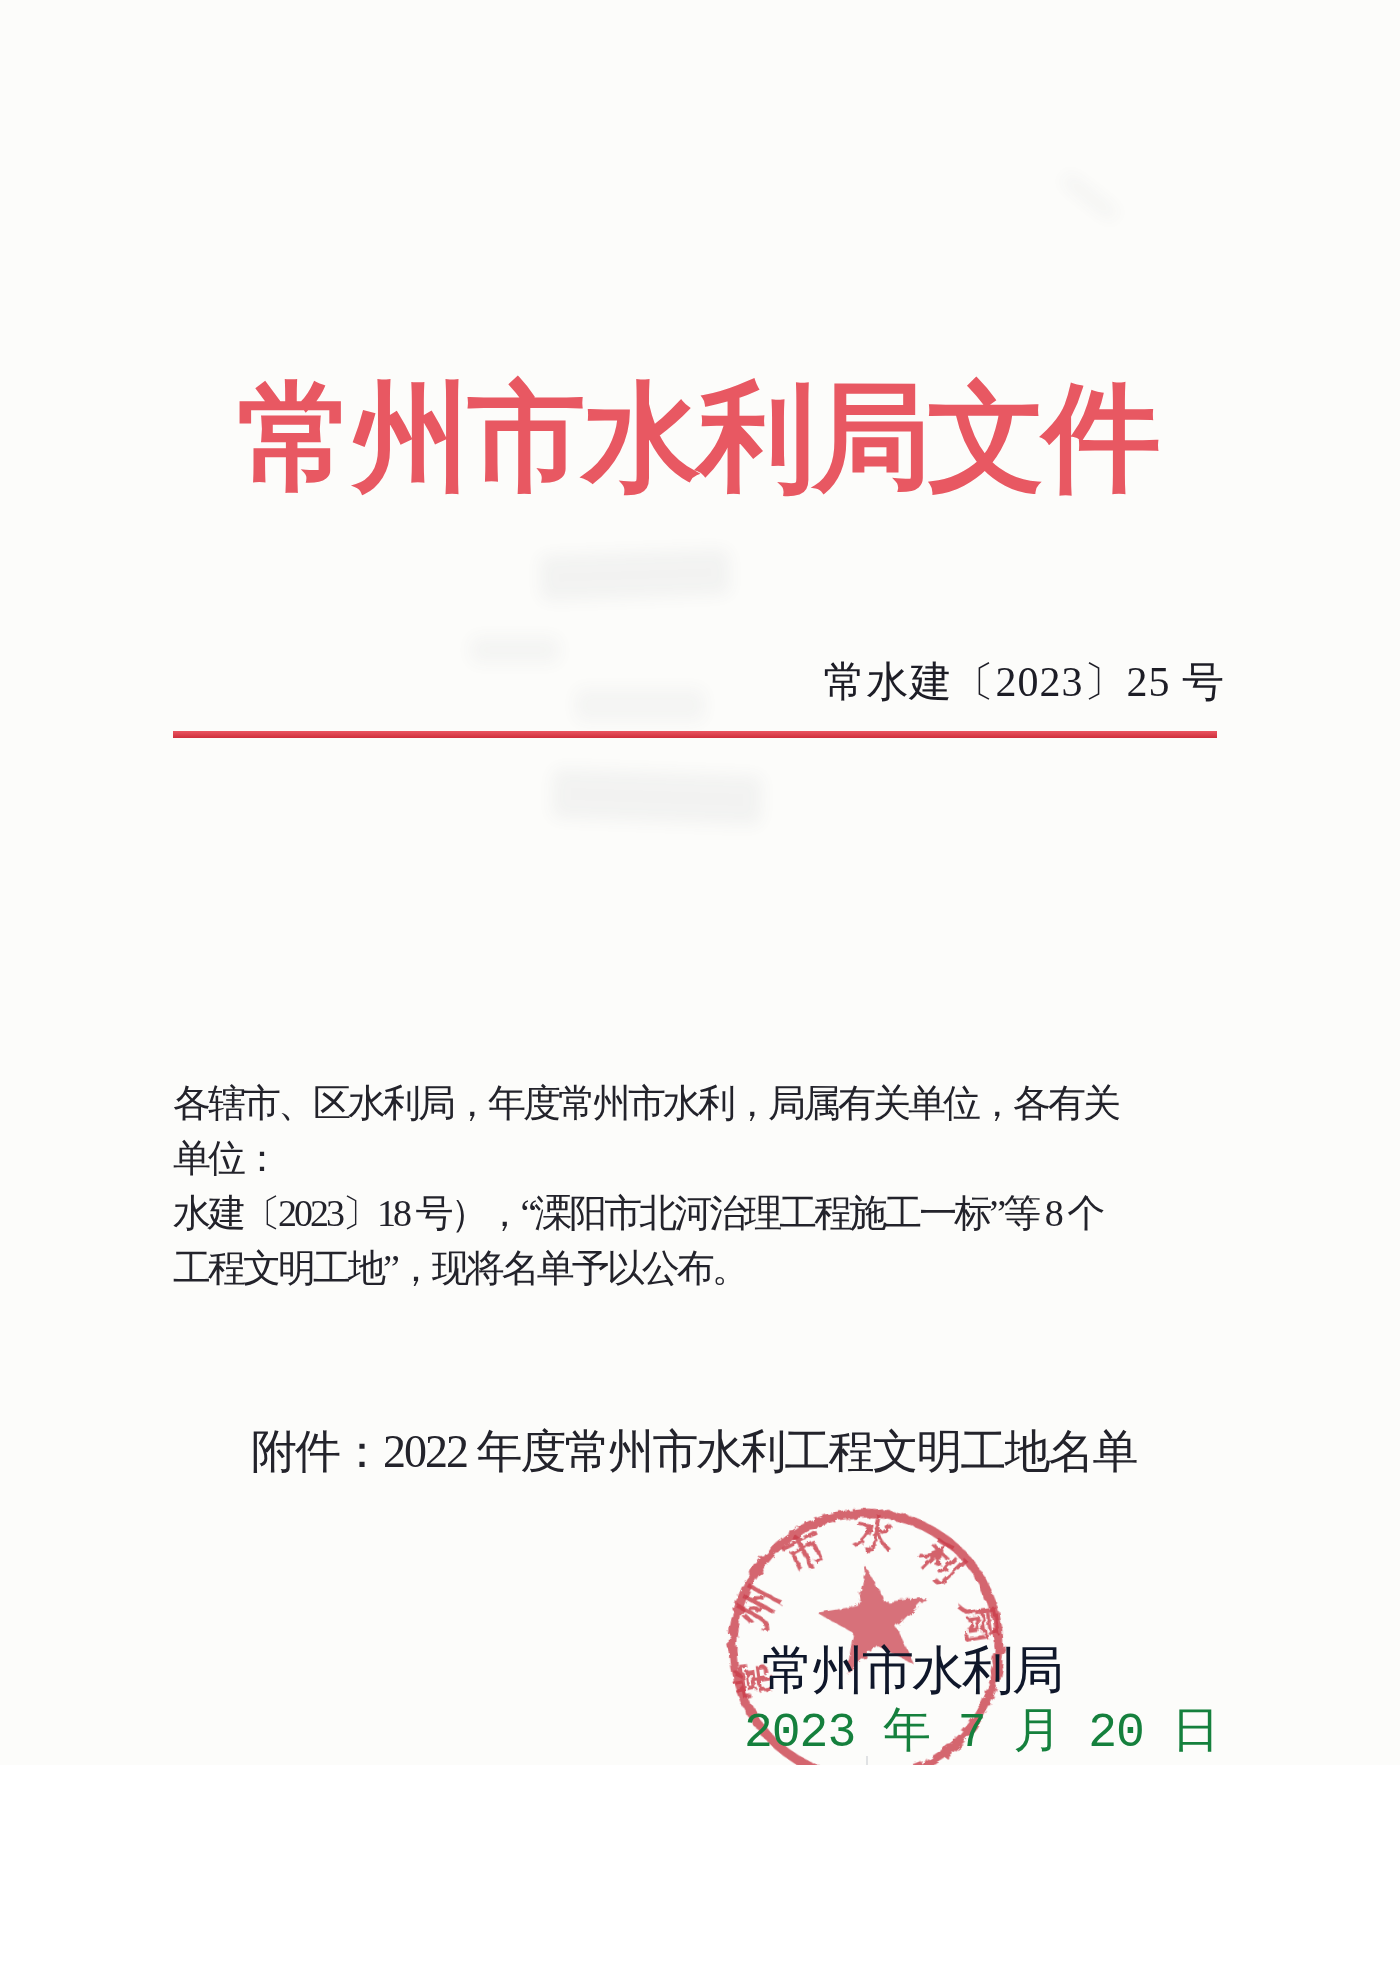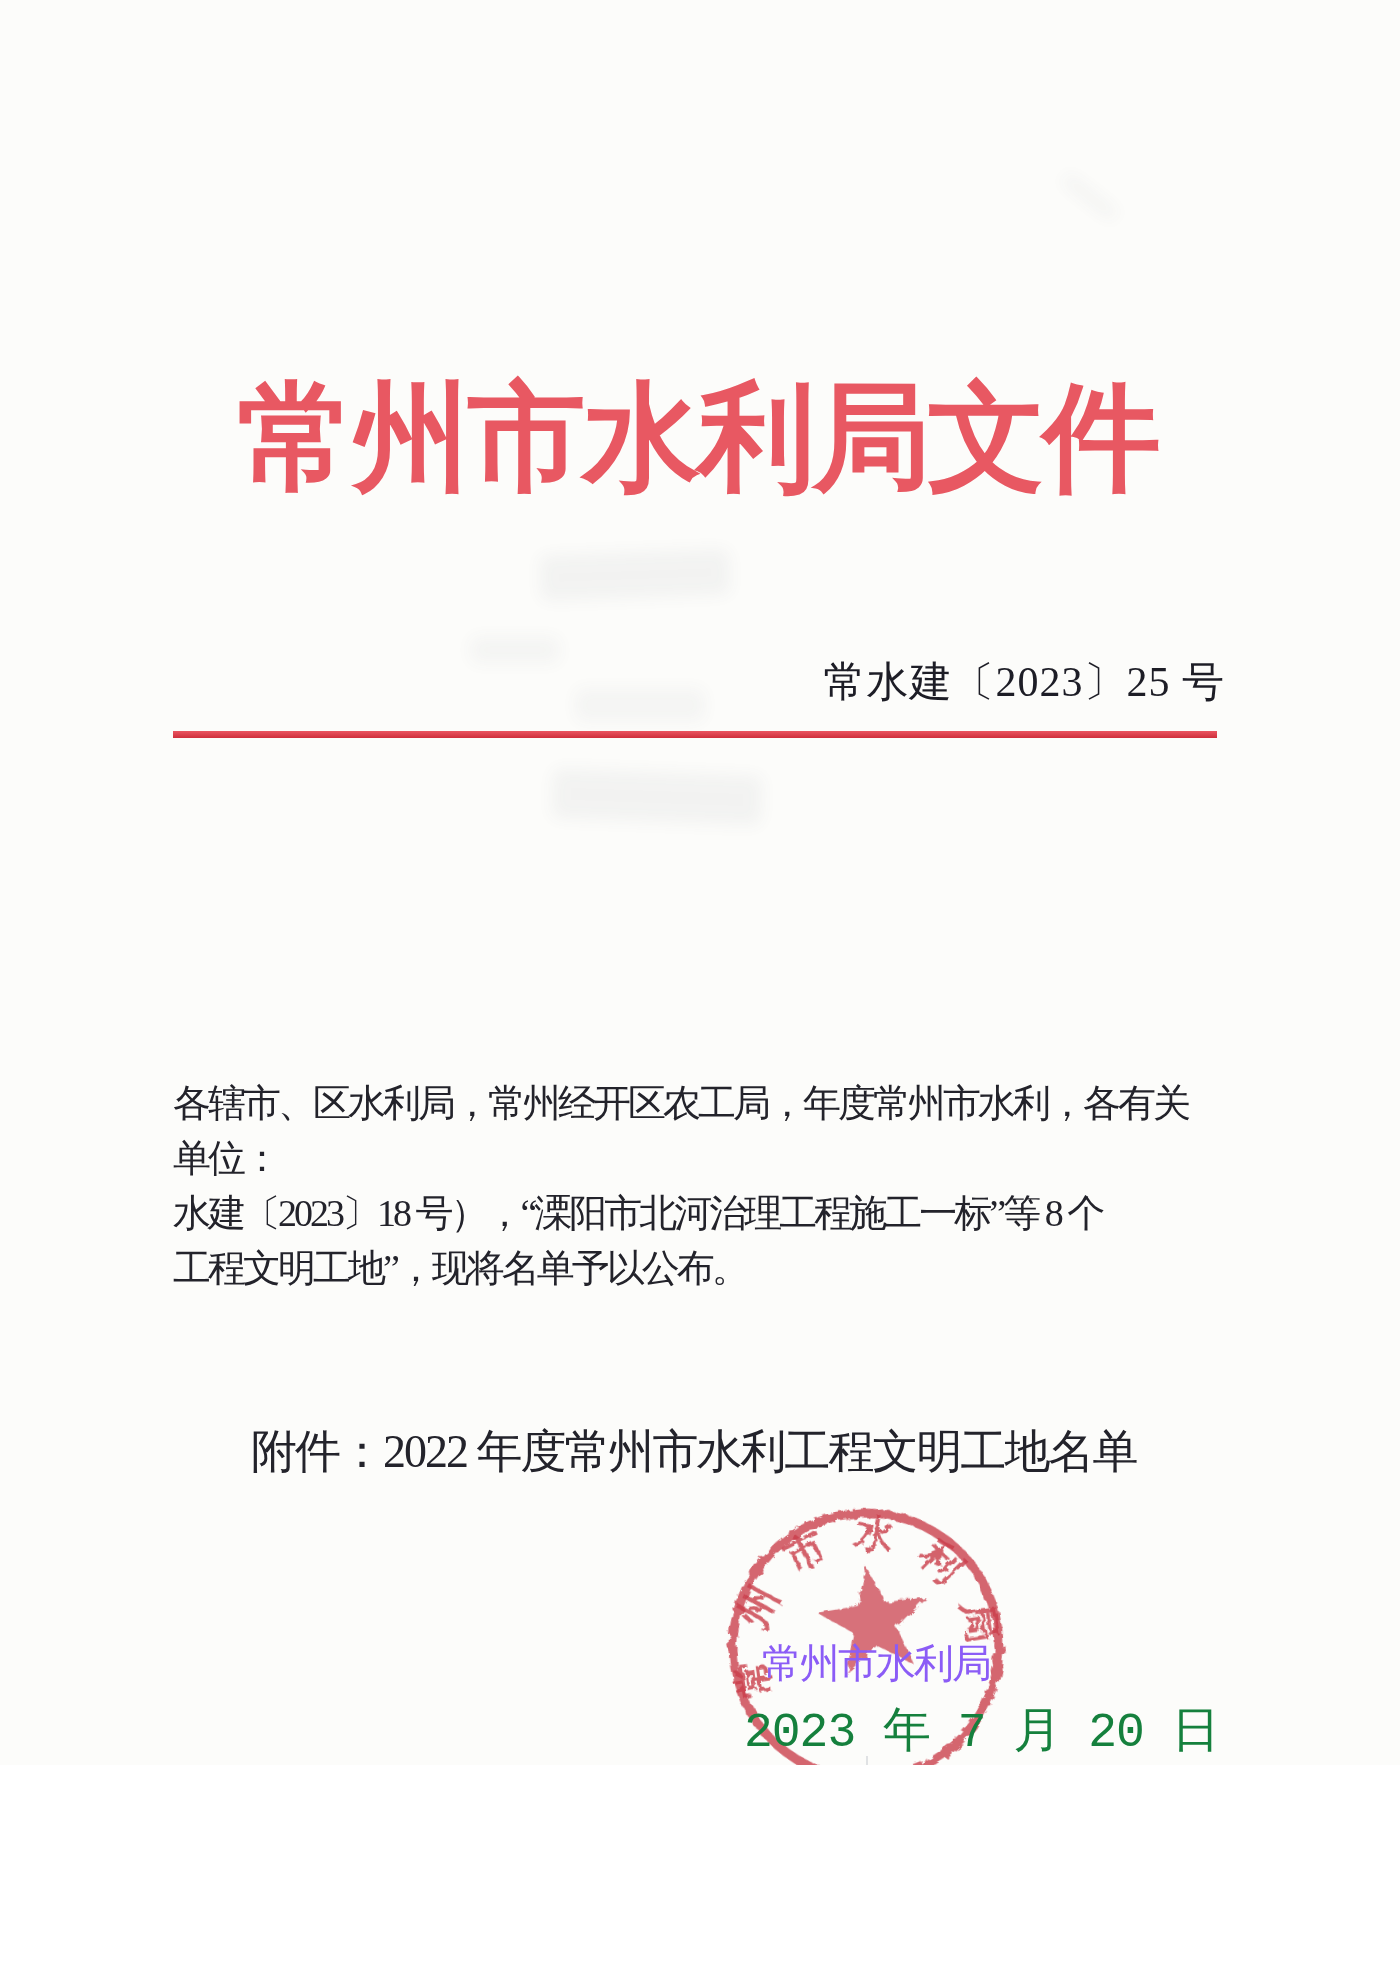--- a/index.html
+++ b/index.html
@@ -40,22 +40,22 @@
     font-size:38px;line-height:55px;letter-spacing:-3px;color:#23232b;
   }
   .bline{white-space:nowrap;}
   .indent{text-indent:76px;}
   .attachment{
     position:absolute;left:173px;top:1424px;width:990px;
     font-size:46px;line-height:55px;letter-spacing:-2px;color:#23232b;
     text-indent:78px;white-space:nowrap;
   }
   .sig-org{
-    position:absolute;left:762px;top:1636px;font-size:40px;
-    letter-spacing:-2px;color:#8b5cf6;z-index:3;white-space:nowrap;
+    position:absolute;left:762px;top:1636px;font-size:52px;
+    letter-spacing:-2px;color:#0f172a;z-index:3;white-space:nowrap;
   }
   .sig-date{
     position:absolute;left:744px;top:1698px;font-size:48px;
     letter-spacing:-1px;color:#15803d;z-index:3;white-space:nowrap;font-family:Liberation Mono, monospace;
   }
   .page-number{
     position:absolute;left:1046px;top:1764px;font-size:36px;
     color:#1d1d26;letter-spacing:2px;word-spacing:16px;white-space:nowrap;
   }
   .seal{
@@ -79,21 +79,21 @@
   <div class="ghost g5"></div>
 
   <div class="agency-header">常州市水利局文件</div>
 
   <div class="doc-number">常水建〔2023〕25 号</div>
 
   <div class="red-rule"></div>
 
 
   <div class="bodytext">
-    <div class="bline">各辖市、区水利局，常州经开区农工局，年度常州市水利，各有关</div>
+    <div class="bline">各辖市、区水利局，年度常州市水利，局属有关单位，各有关</div>
     <div class="bline">单位：</div>
     <div class="bline">水建〔2023〕18 号），“溧阳市北河治理工程施工一标”等 8 个</div>
     <div class="bline">工程文明工地”，现将名单予以公布。</div>
   </div>
 
   <div class="attachment">附件：2022 年度常州市水利工程文明工地名单</div>
 
   <svg class="seal" viewBox="0 0 312 312">
     <defs>
       <filter id="sealRough" x="-20%" y="-20%" width="140%" height="140%">

